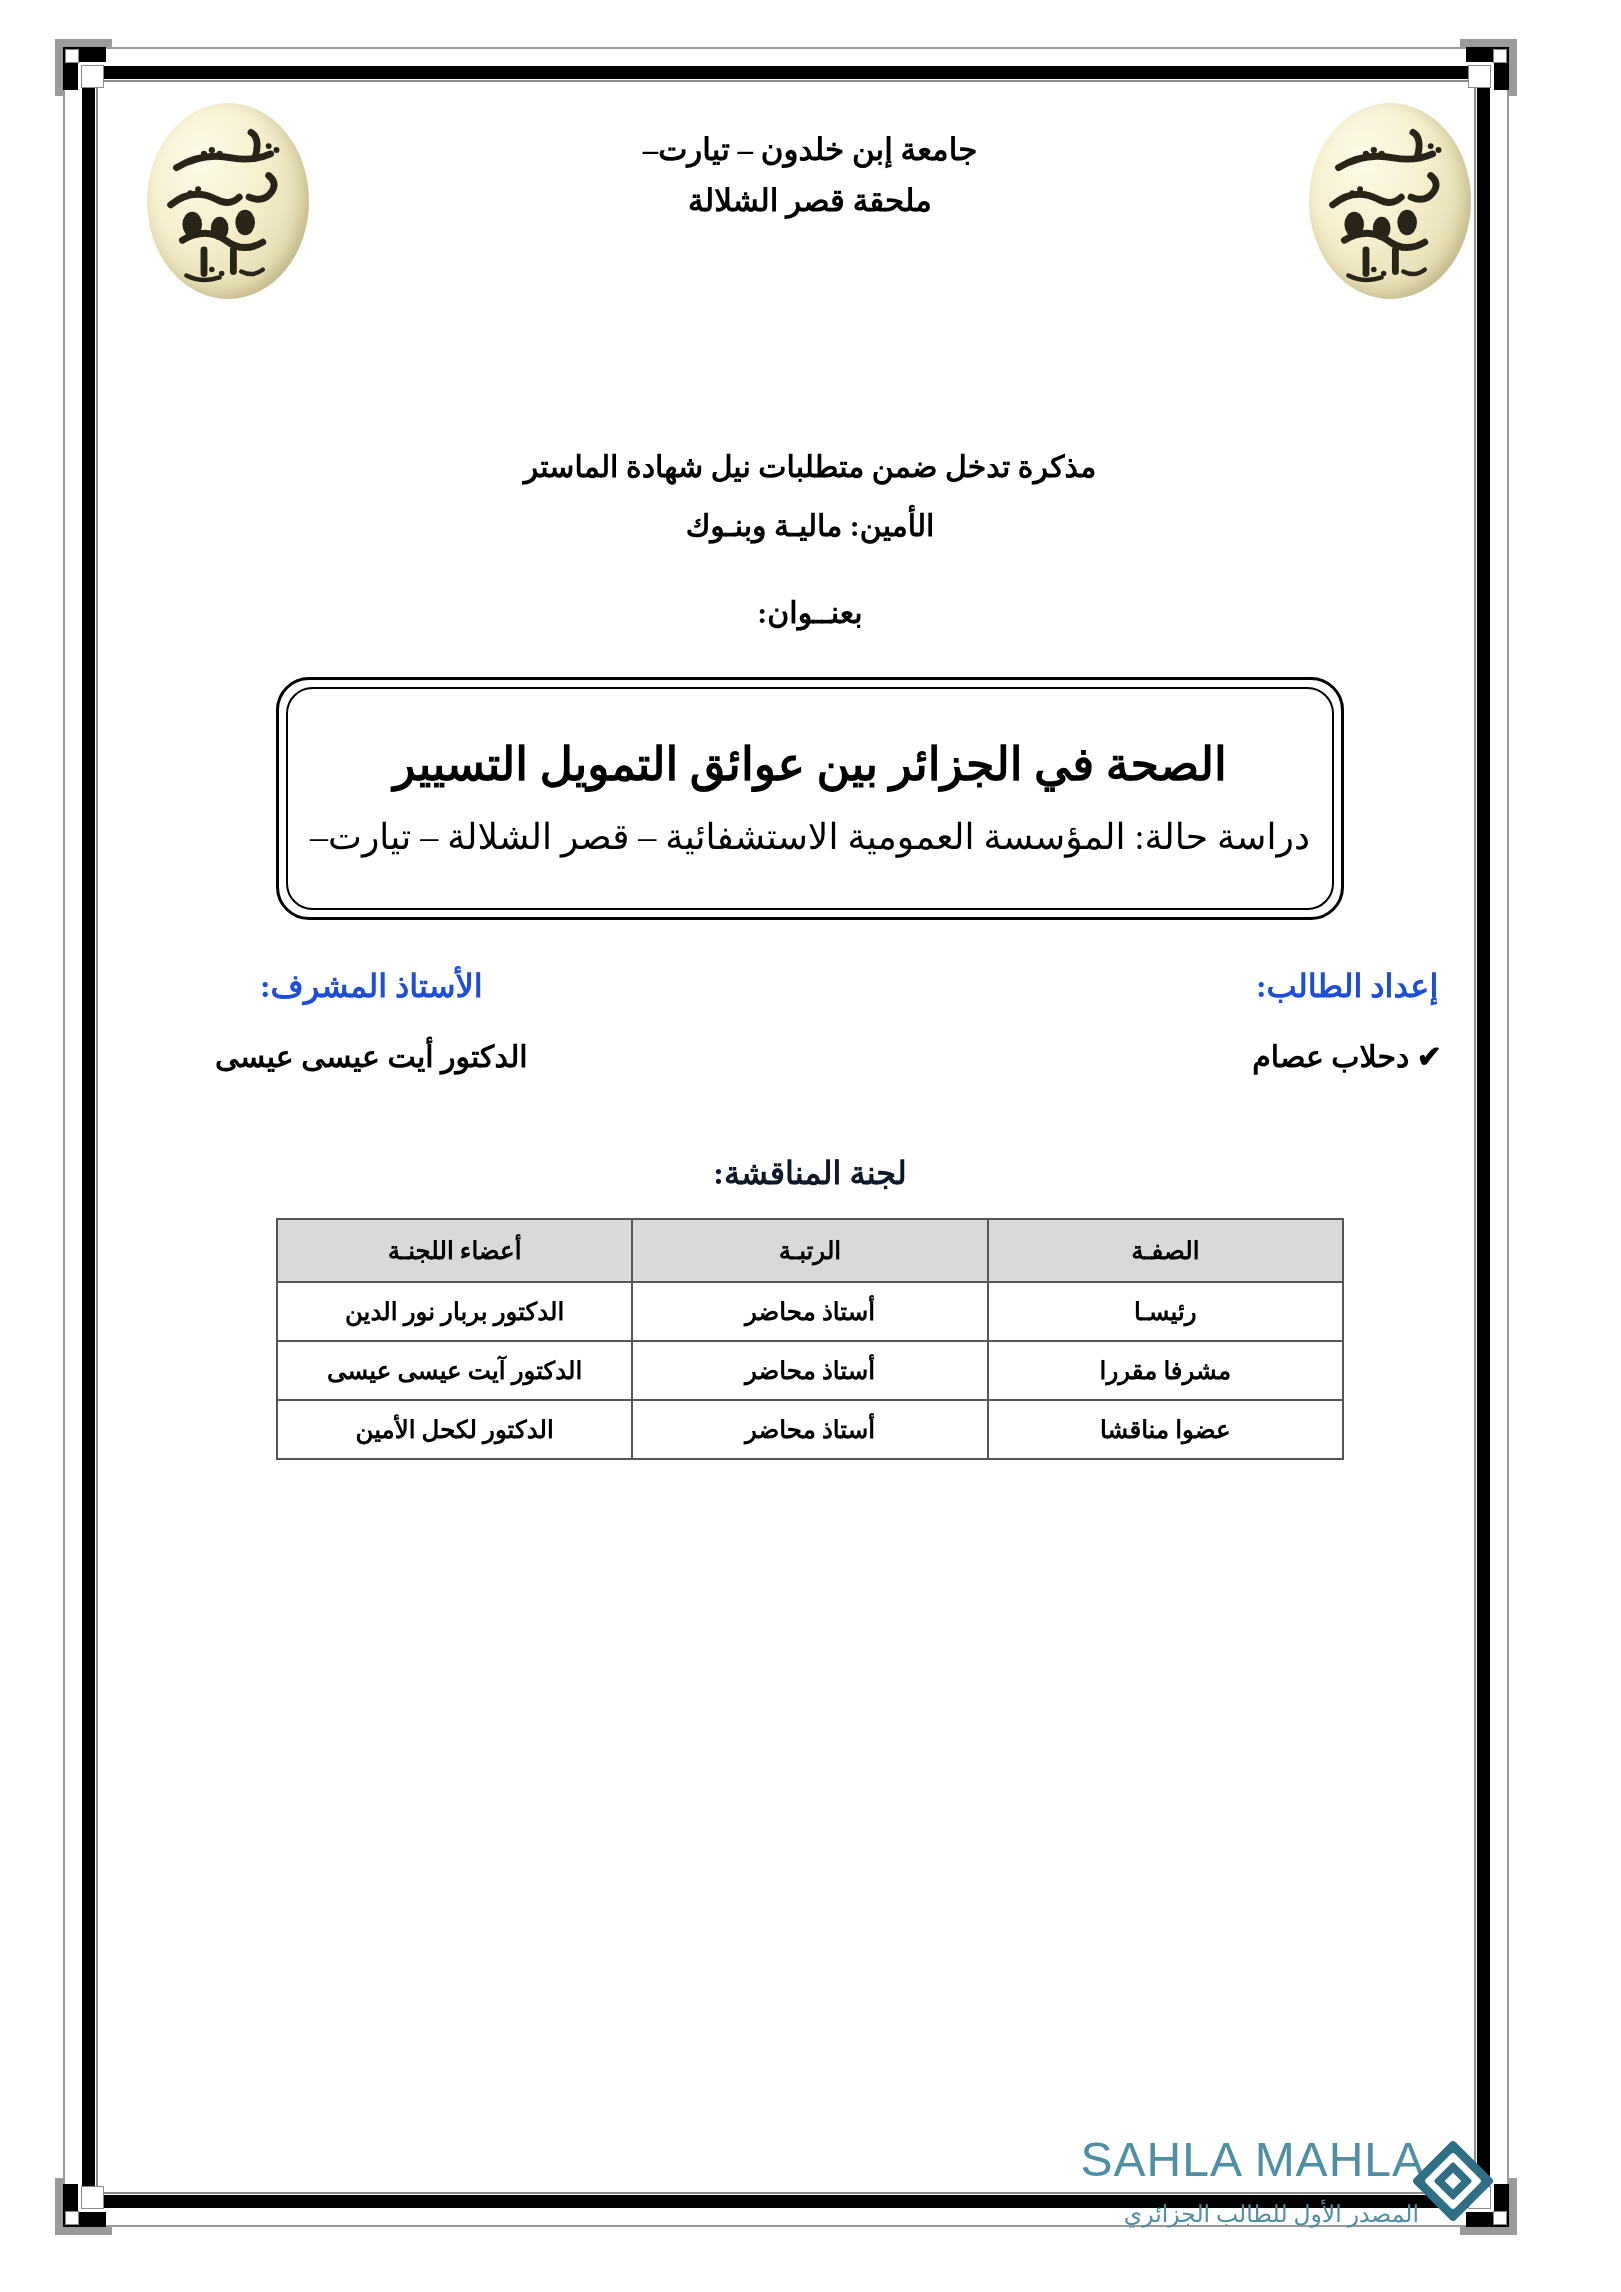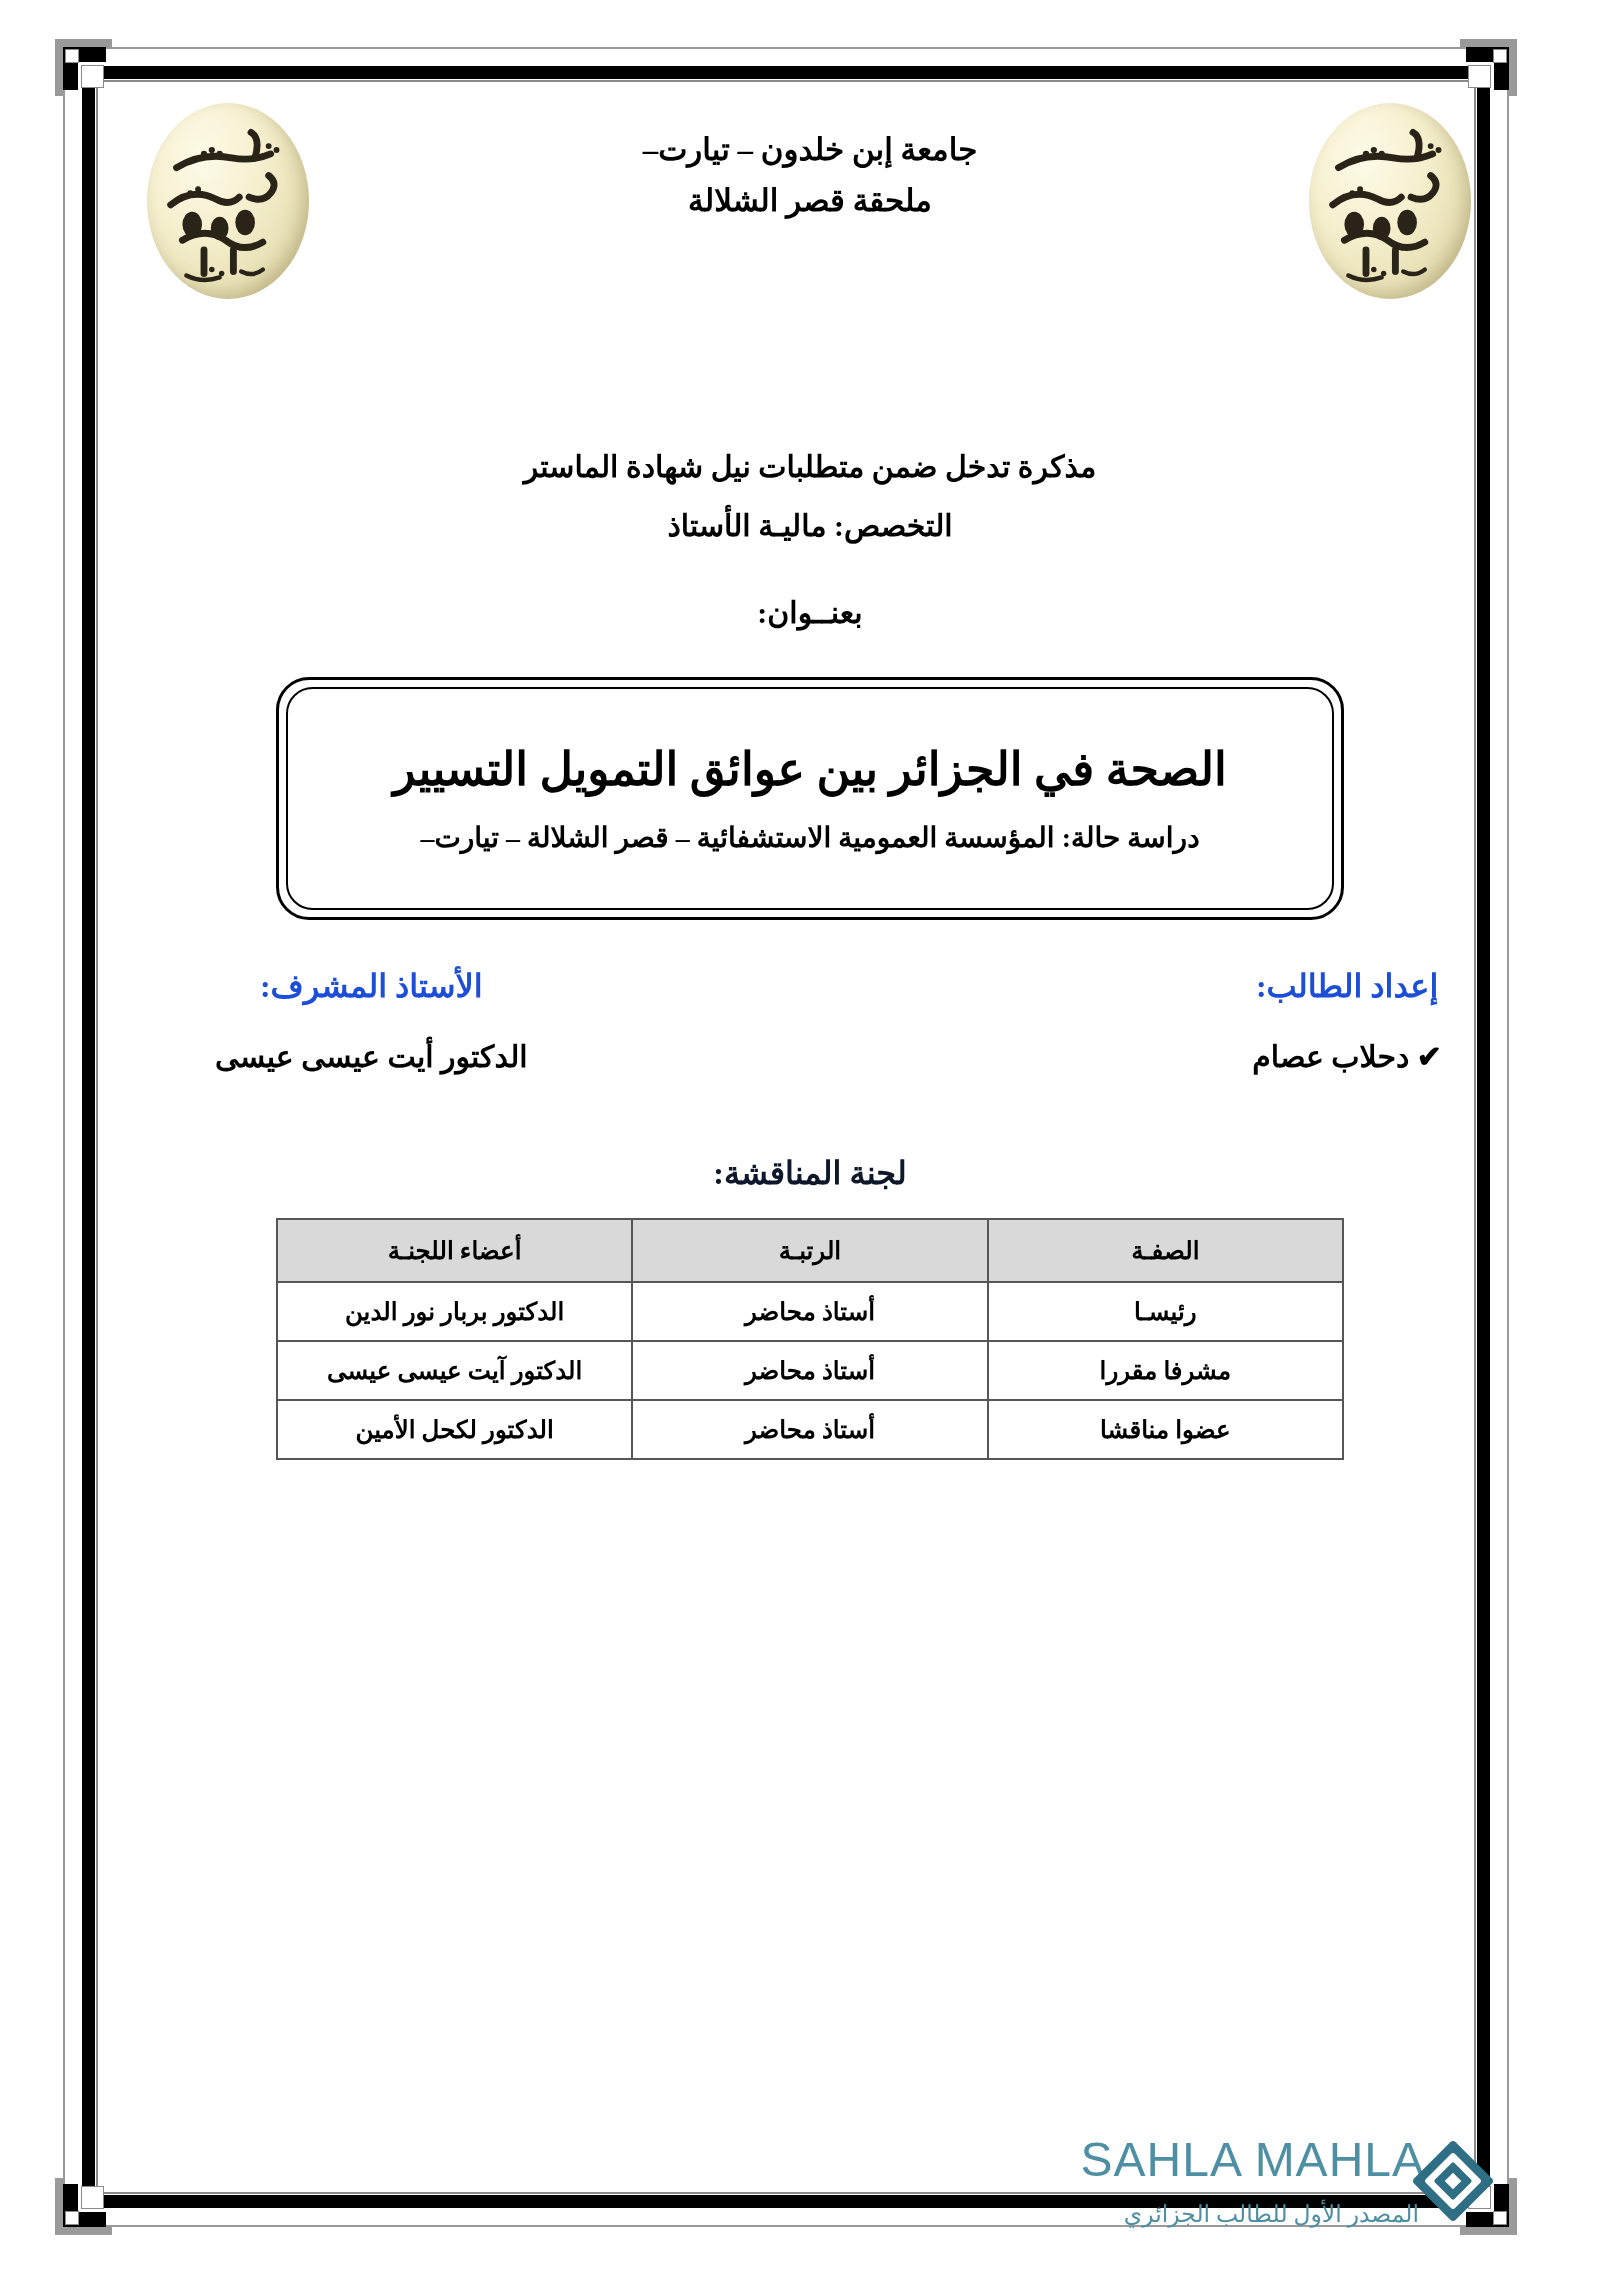--- a/index.html
+++ b/index.html
@@ -132,22 +132,22 @@
   }
   .main-title{
     font-size:46px;
     font-weight:bold;
     color:#000;
     text-align:center;
     line-height:1.3;
   }
   .sub-title{
     margin-top:19.6px;
-    font-size:28px;
-    font-weight:bold;
+    font-size:36px;
+    font-weight:normal;
     color:#000;
     text-align:center;
     line-height:1.3;
   }
 
   
   .people{
     margin-top:43px;
     display:flex;
     justify-content:space-between;
@@ -362,21 +362,21 @@
     </div>
 
     <div class="header-text">
       <div class="h-line2">جامعة إبن خلدون – تيارت–</div>
       <div class="h-line3">ملحقة قصر الشلالة</div>
     </div>
   </div>
 
   <div class="purpose">
     <div class="p-line">مذكرة تدخل ضمن متطلبات نيل شهادة الماستر</div>
-    <div class="p-spec">التخصص: ماليـة الأستاذ</div>
+    <div class="p-spec">الأمين: ماليـة وبنـوك</div>
     <div class="p-title-label">بعنــوان:</div>
   </div>
 
   <div class="title-box">
     <div class="main-title">الصحة في الجزائر بين عوائق التمويل التسيير</div>
     <div class="sub-title">دراسة حالة: المؤسسة العمومية الاستشفائية – قصر الشلالة – تيارت–</div>
   </div>
 
   <div class="people">
     <div class="person student">

